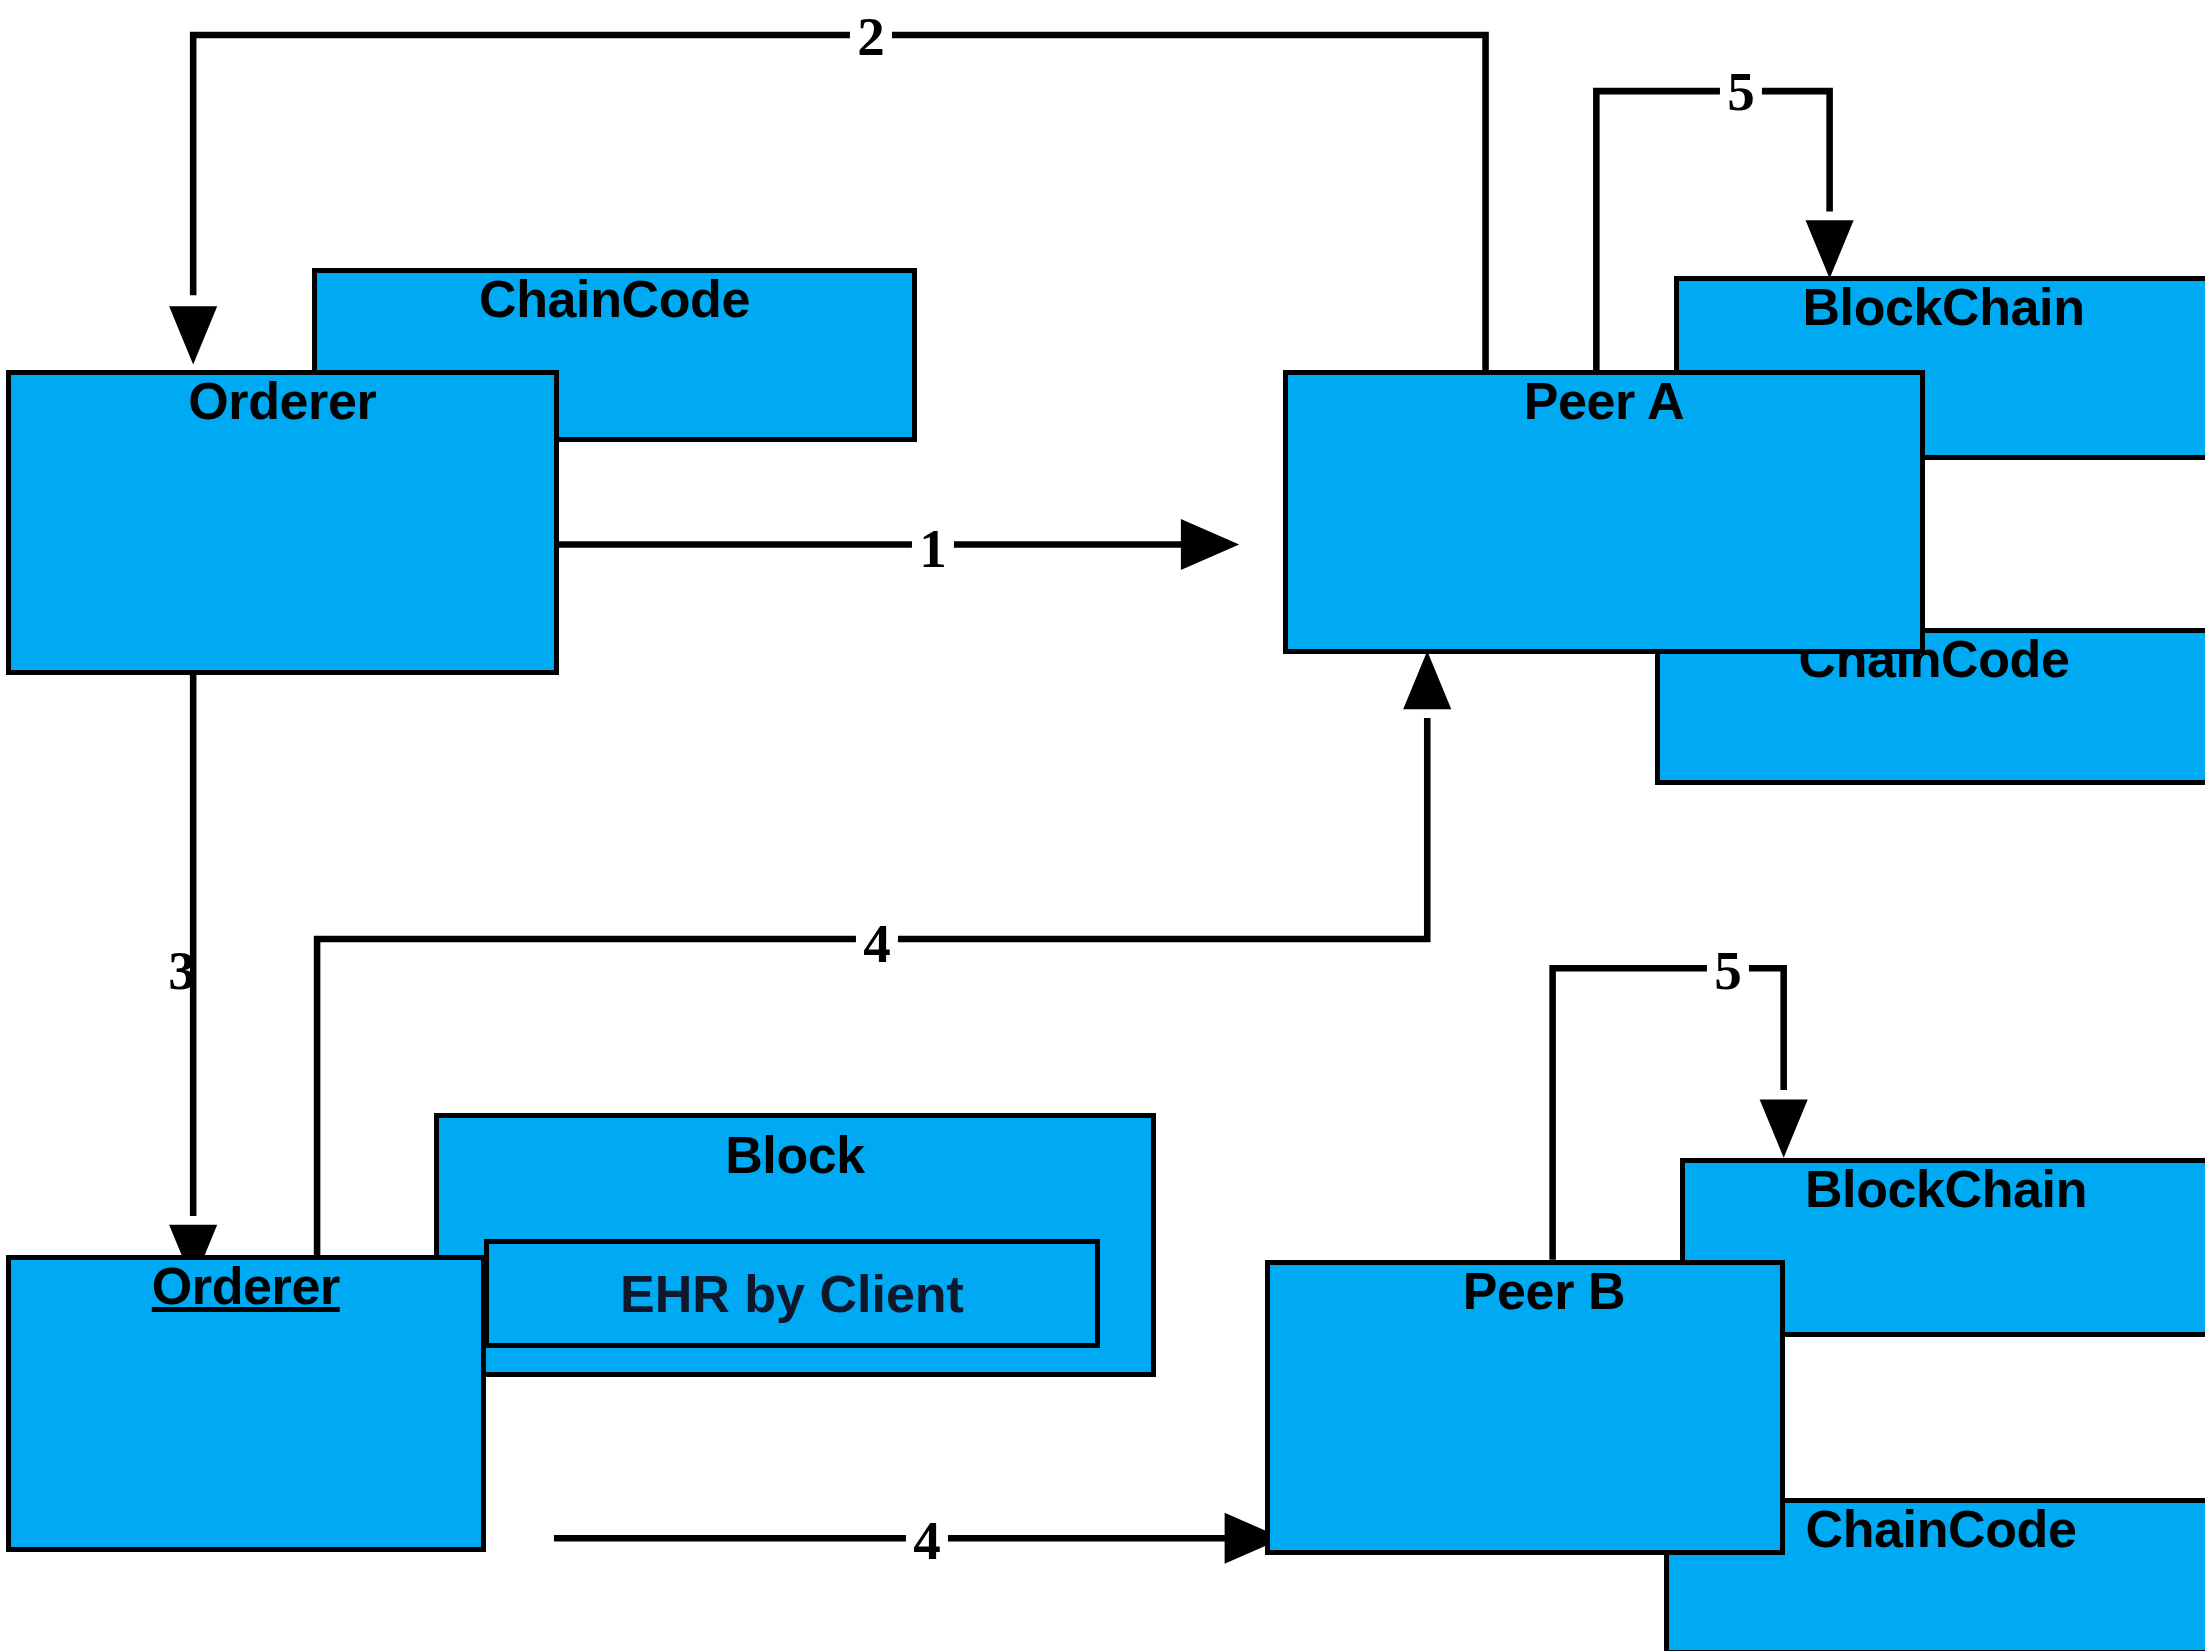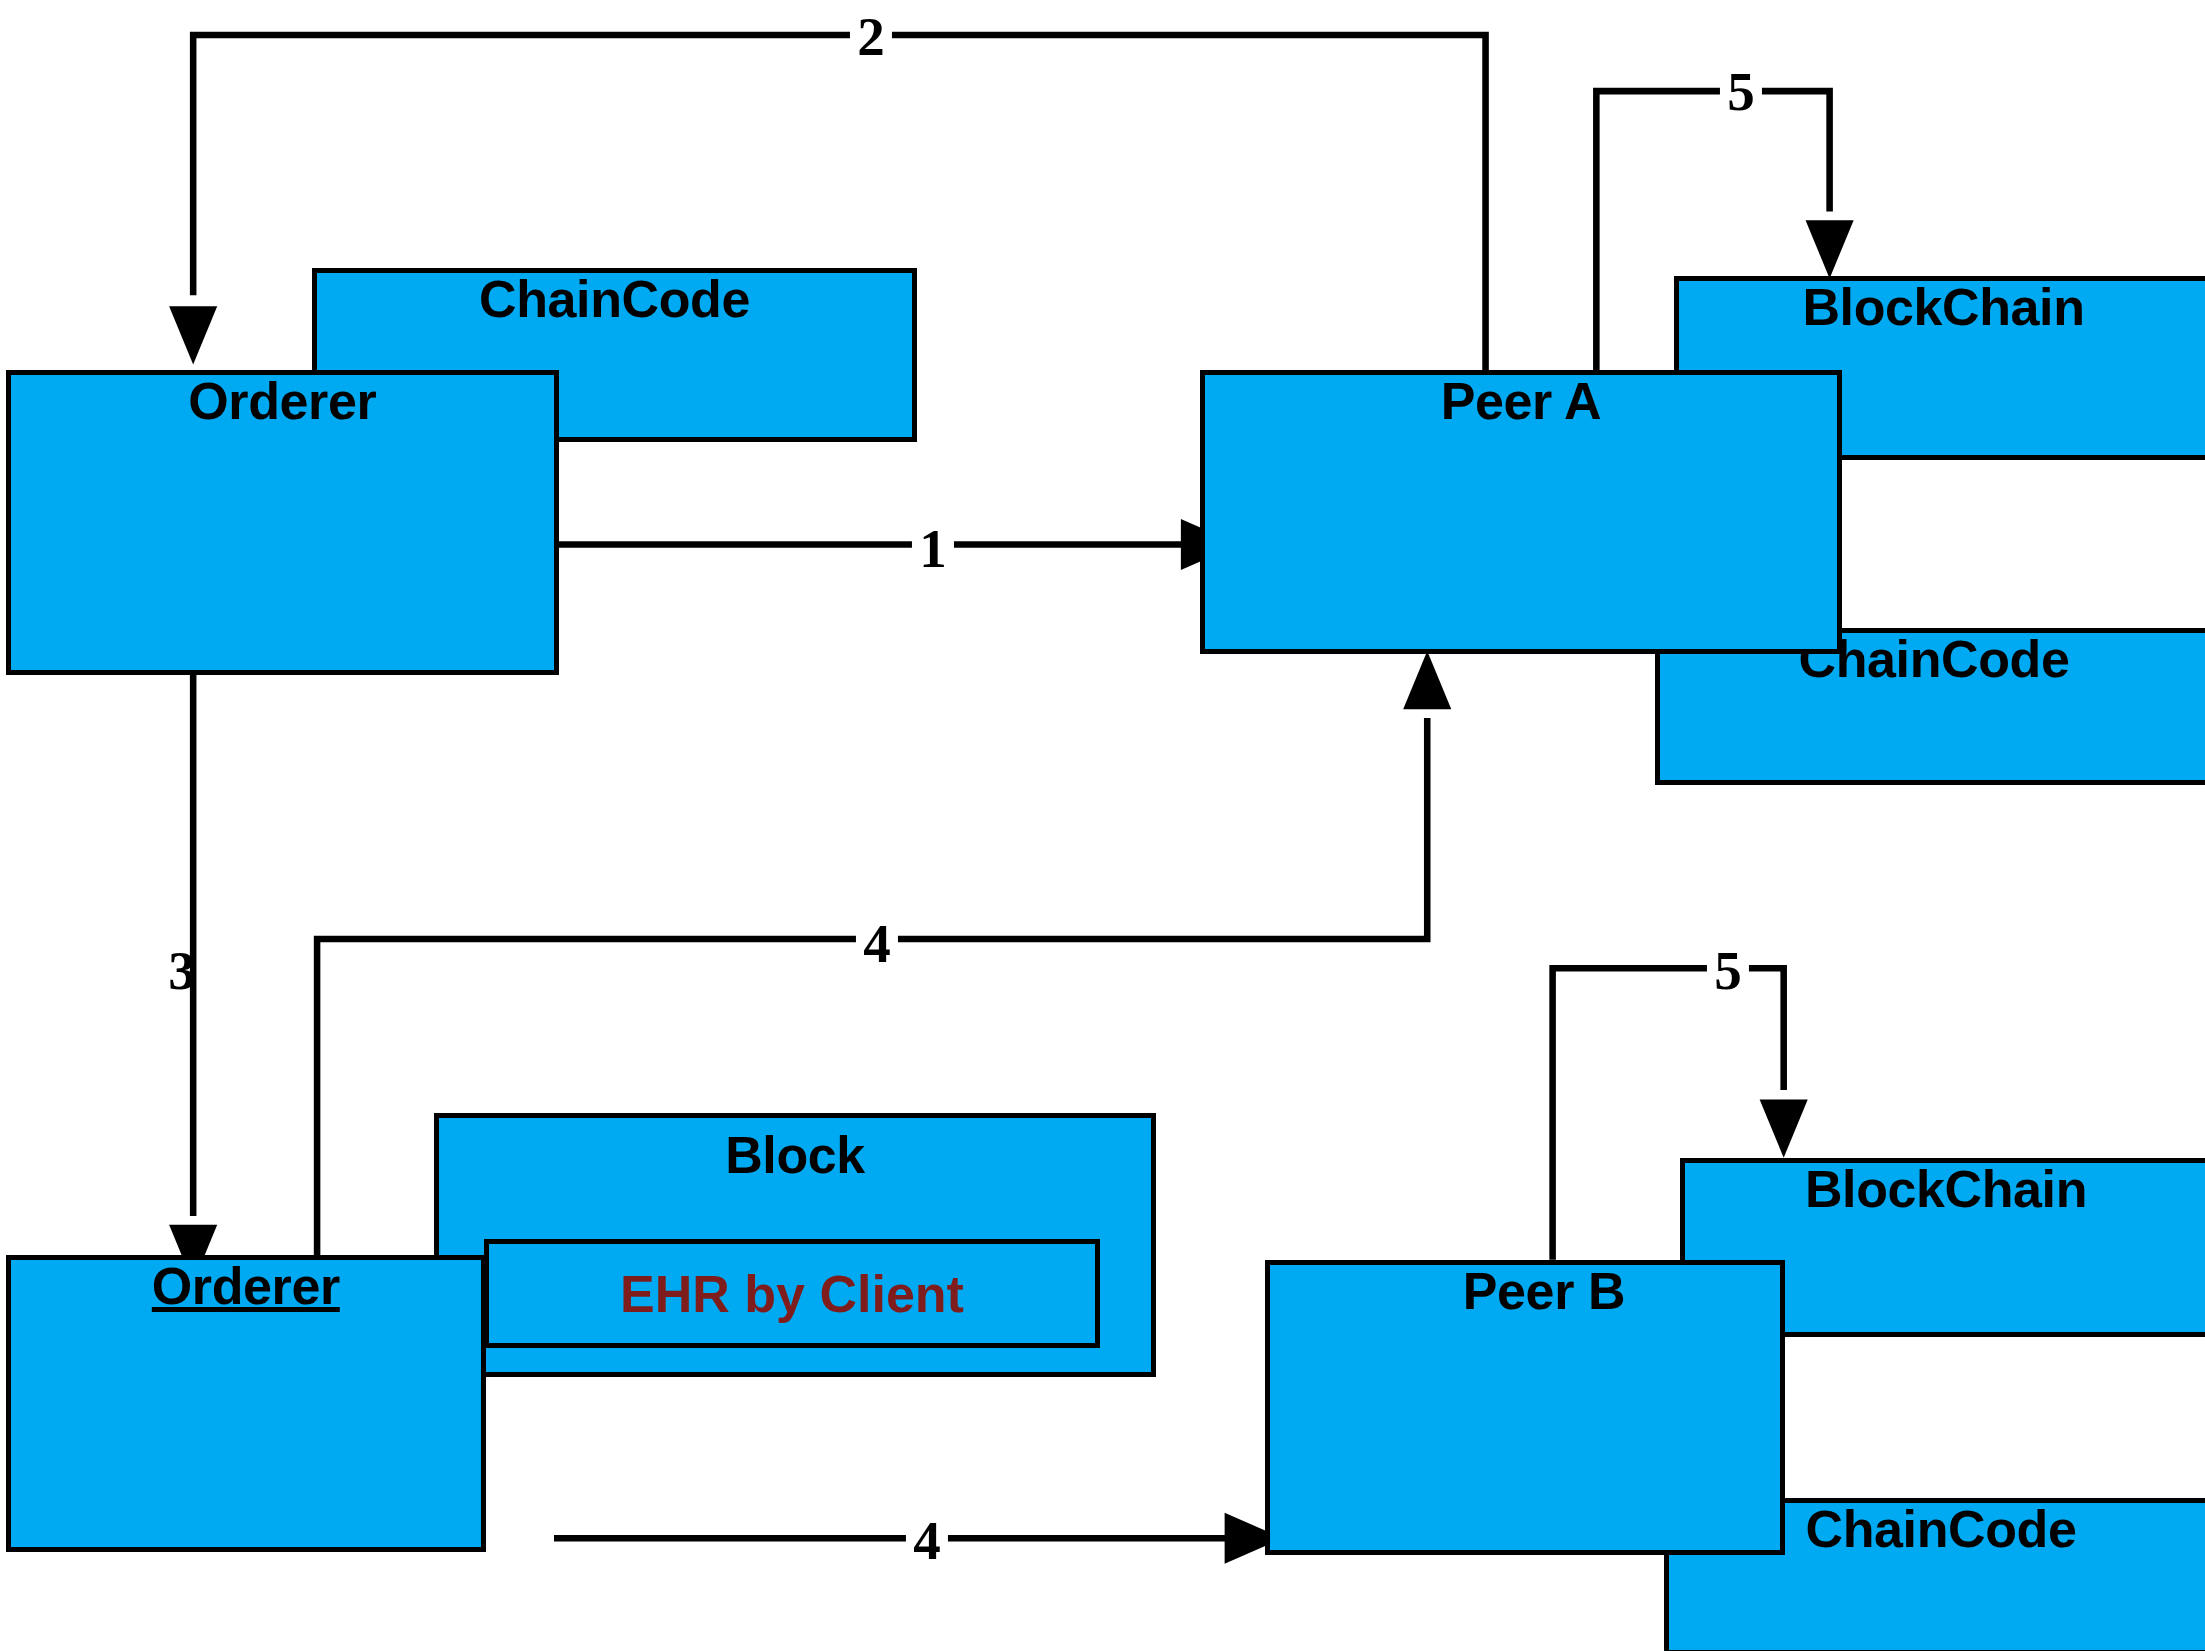--- a/index.html
+++ b/index.html
@@ -58,21 +58,21 @@
     box-sizing: border-box;
     background: #00AAF2;
     border: 5.1px solid #000000;
     display: flex;
     align-items: center;
     justify-content: center;
   }
   .inner-box > .node-label {
     font-family: "Liberation Sans", sans-serif;
     font-weight: bold;
-    color: #7f1d1d;
+    color: #0f172a;
     font-size: 52px;
     white-space: nowrap;
   }
   
   .edge-label {
     position: absolute;
     font-family: "Liberation Serif", serif;
     font-weight: bold;
     font-size: 55px;
     line-height: 1;
@@ -143,21 +143,21 @@
   </div>
 
   <div class="node" style="left:1674px; top:276px; width:539px; height:184px; z-index:5;">
     <span class="node-label">BlockChain</span>
   </div>
 
   <div class="node" style="left:1655px; top:628px; width:558px; height:157px; z-index:5;">
     <span class="node-label">ChainCode</span>
   </div>
 
-  <div class="node" style="left:1200px; top:370px; width:642px; height:284px; z-index:6;">
+  <div class="node" style="left:1283px; top:370px; width:642px; height:284px; z-index:6;">
     <span class="node-label">Peer A</span>
   </div>
 
   <div class="node captioned" style="left:434px; top:1113px; width:722px; height:264px; z-index:5;">
     <span class="node-label">Block</span>
     <div class="inner-box" style="left:45px; top:121px; width:616px; height:109px;">
       <span class="node-label">EHR by Client</span>
     </div>
   </div>
 

